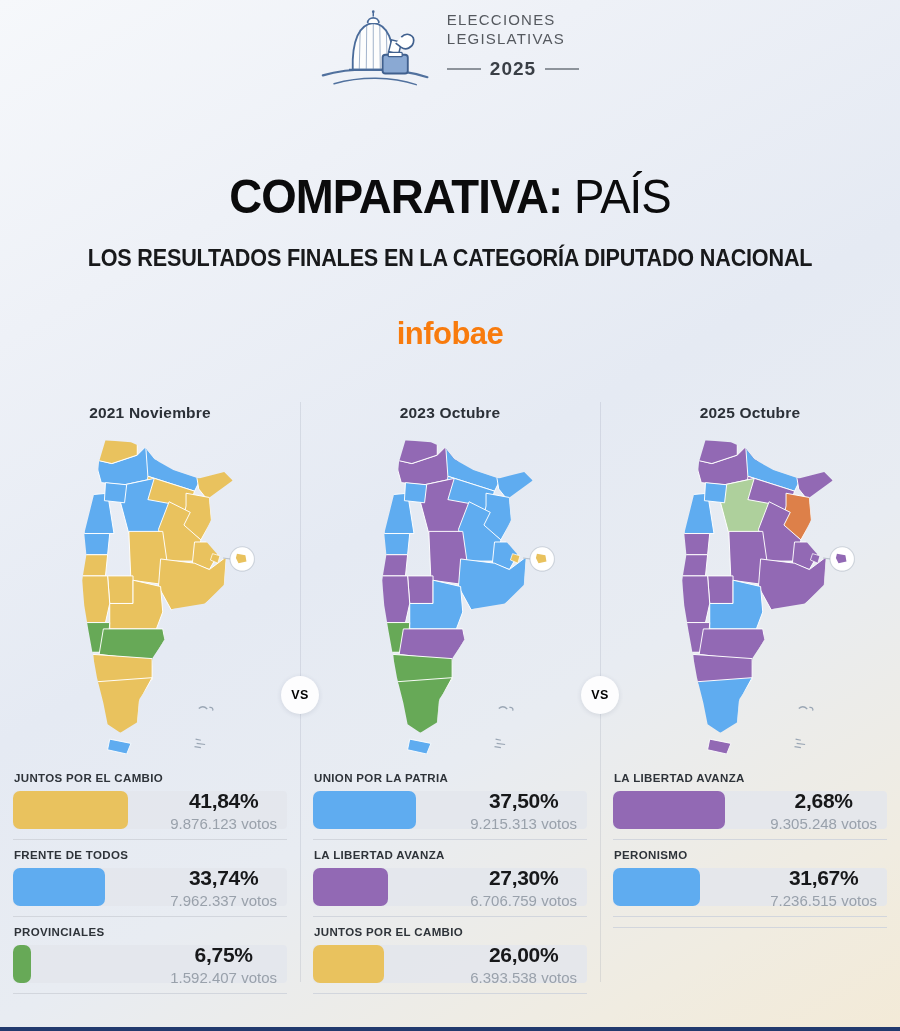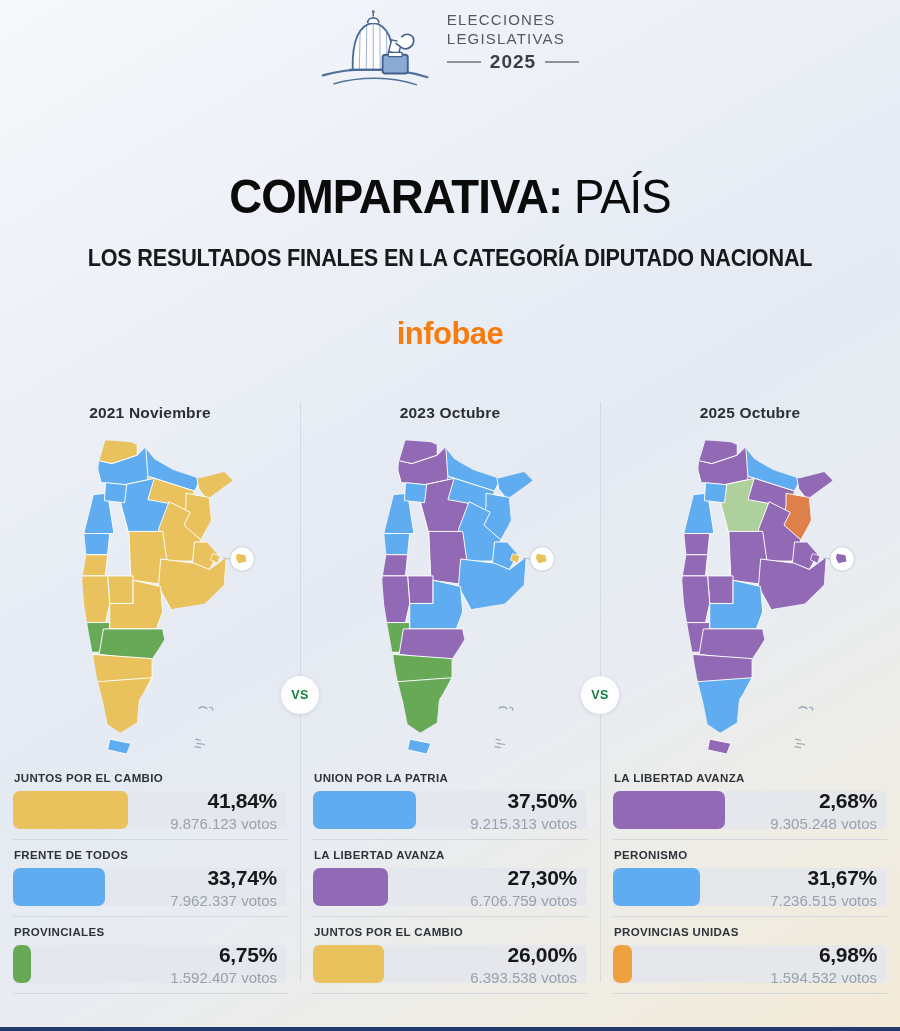--- a/index.html
+++ b/index.html
@@ -3,48 +3,48 @@
 <meta charset="utf-8">
 <style>
   html,body{margin:0;padding:0;}
   body{font-family:"Liberation Sans",sans-serif;}
   .page{position:relative;width:900px;height:1031px;overflow:hidden;
         background:linear-gradient(150deg,#f6f8fb 0%,#eef1f7 22%,#e5eaf3 48%,#e8ecf2 66%,#f0ece1 88%,#f3ead7 100%);}
   
   .logo-header{position:absolute;top:10px;left:0;width:100%;display:flex;justify-content:center;align-items:flex-start;gap:14px;}
   .logo-text{display:flex;flex-direction:column;line-height:19px;}
   .logo-line{font-size:15px;letter-spacing:1.2px;color:#55595f;}
-  .year-row{display:flex;align-items:center;gap:9px;margin-top:4px;}
+  .year-row{display:flex;align-items:center;gap:9px;margin-top:11px;}
   .year-dash{width:34px;height:0;border-top:2px solid #8d939b;}
   .year-txt{font-size:19px;font-weight:700;color:#3a3f46;letter-spacing:1px;}
   
   .main-title{position:absolute;top:168px;left:0;width:100%;text-align:center;font-size:49px;color:#0b0b0c;
               transform:scaleX(.93);letter-spacing:-1px;}
   .main-title .t-bold{font-weight:700;}
   .main-title .t-light{font-weight:400;}
   .subtitle{position:absolute;top:244px;left:0;width:100%;text-align:center;font-size:24px;font-weight:700;
             color:#18191b;transform:scaleX(.9);letter-spacing:-.2px;}
   .brand{position:absolute;top:316px;left:0;width:100%;text-align:center;font-size:31px;font-weight:700;letter-spacing:-.5px;}
   
   .columns{position:absolute;top:404px;left:0;width:900px;display:grid;grid-template-columns:300px 300px 300px;}
   .col-title{text-align:center;font-size:15.5px;font-weight:700;color:#2b3037;letter-spacing:.2px;}
   .map-wrap{display:flex;justify-content:center;margin-top:14px;}
   .map-svg{width:212px;height:318px;}
   
   .v-divider{position:absolute;top:402px;height:580px;width:0;border-left:1px solid rgba(110,120,140,.16);}
   .vs-badge{position:absolute;width:38px;height:38px;border-radius:50%;background:#fdfdfe;
             box-shadow:0 1px 5px rgba(40,50,80,.12);display:flex;align-items:center;justify-content:center;
-            font-size:12.5px;font-weight:700;color:#15803d;letter-spacing:.5px;}
+            font-size:12.5px;font-weight:700;color:#000000;letter-spacing:.5px;}
   
   .legends{position:absolute;top:772px;left:0;width:900px;display:grid;grid-template-columns:300px 300px 300px;}
   .legend-col{padding:0 13px;}
   .party-label{font-size:11.5px;font-weight:700;color:#2e3339;letter-spacing:.35px;margin:0 0 7px 1px;}
   .track{position:relative;height:38px;background:rgba(227,230,236,.85);border-radius:4px;}
   .bar{position:absolute;left:0;top:0;height:38px;border-radius:7px;}
-  .nums{position:absolute;right:10px;top:50%;transform:translateY(-50%);text-align:right;}
+  .nums{position:absolute;right:10px;top:50%;transform:translateY(-50%);text-align:center;}
   .pct{font-size:21px;font-weight:700;color:#17181a;letter-spacing:-.3px;}
   .votes{font-size:15px;color:#99a1ab;margin-top:2px;}
   .sep{border:none;border-top:1px solid #d2d6dd;margin:10px 0 9px 0;}
   .bottom-strip{position:absolute;left:0;bottom:0;width:100%;height:4px;background:#223a6e;}
 </style>
 </head>
 <body>
 
 <div class="page">
 
@@ -309,28 +309,18 @@
           <div class="party-label">PERONISMO</div>
           <div class="track">
             <div class="bar" style="width: 31.67%; background: rgb(95, 172, 240);"></div>
             <div class="nums">
               <div class="pct">31,67%</div>
               <div class="votes">7.236.515 votos</div>
             </div>
           </div>
         </div>
         <hr class="sep">
-        <div class="entry">
-          <div class="party-label">PROVINCIAS UNIDAS</div>
-          <div class="track">
-            <div class="bar" style="width: 6.98%; background: rgb(237, 162, 63);"></div>
-            <div class="nums">
-              <div class="pct">6,98%</div>
-              <div class="votes">1.594.532 votos</div>
-            </div>
-          </div>
-        </div>
         <hr class="sep">
       </div>
     </div>
 
   <div class="bottom-strip"></div>
 </div>
 
 </body></html>

